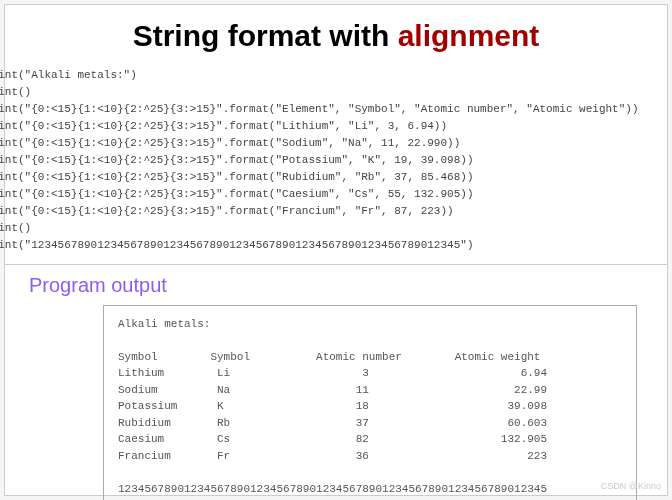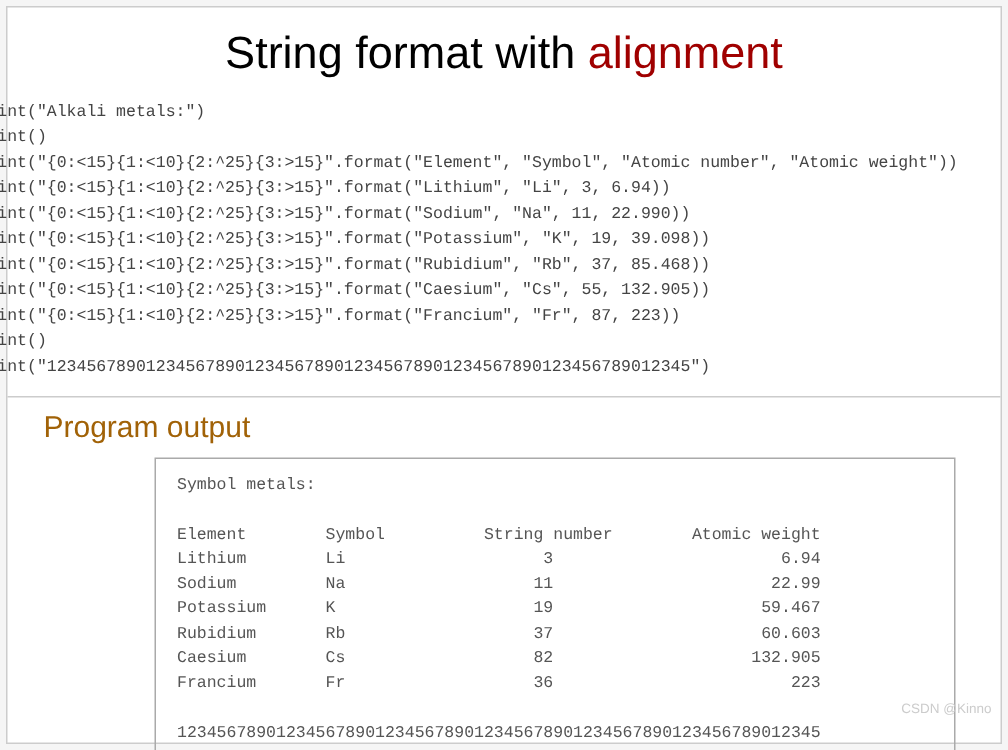--- a/index.html
+++ b/index.html
@@ -1,24 +1,24 @@
 <!DOCTYPE html>
 <html><head>
   <meta charset="utf-8">
   <style>
     * { margin: 0; padding: 0; box-sizing: border-box; }
     body { width: 672px; height: 500px; background: #f5f5f5; font-family: Arial, sans-serif; overflow: hidden; }
     .slide { background: #fff; border: 1px solid #ccc; margin: 4px; height: 492px; position: relative; }
-    .title { font-size: 30px; font-weight: normal; text-align: center; padding: 14px 0 10px 0; }
+    .title { font-size: 30px; font-weight: bold; text-align: center; padding: 14px 0 10px 0; }
     .title .accent { color: #a00000; }
     .code-block { font-family: "Courier New", monospace; font-size: 11px; line-height: 1.55; color: #444; padding: 4px 0 8px 0; white-space: pre; overflow: hidden; margin-left: -20px; }
     .divider { border-top: 1px solid #ccc; margin: 1px 0 6px 0; }
-    .subheading { font-size: 20px; color: #a16207; padding: 3px 0 8px 24px; }
+    .subheading { font-size: 20px; color: #8b5cf6; padding: 3px 0 8px 24px; }
     .output-box { border: 1px solid #aaa; margin: 0 30px 0 98px; padding: 10px 14px 10px 14px; font-family: "Courier New", monospace; font-size: 11px; line-height: 1.5; color: #555; white-space: pre; }
-    .watermark { position: absolute; bottom: 18px; right: 6px; font-size: 9px; color: #ccc; }
+    .watermark { position: absolute; bottom: 4px; right: 6px; font-size: 9px; color: #ccc; }
   </style>
 </head>
 <body>
 
 <div class="slide">
   <div class="title">
     <span>String format with </span><span class="accent">alignment</span>
   </div>
 
   <div class="code-block"><span>print("Alkali metals:")</span>
@@ -30,26 +30,26 @@
 <span>print("{0:&lt;15}{1:&lt;10}{2:^25}{3:&gt;15}".format("Rubidium", "Rb", 37, 85.468))</span>
 <span>print("{0:&lt;15}{1:&lt;10}{2:^25}{3:&gt;15}".format("Caesium", "Cs", 55, 132.905))</span>
 <span>print("{0:&lt;15}{1:&lt;10}{2:^25}{3:&gt;15}".format("Francium", "Fr", 87, 223))</span>
 <span>print()</span>
 <span>print("12345678901234567890123456789012345678901234567890123456789012345")</span></div>
 
   <div class="divider"></div>
 
   <div class="subheading">Program output</div>
 
-  <div class="output-box"><span>Symbol metals:</span>
+  <div class="output-box"><span>Alkali metals:</span>
 <span></span>
-<span>Element        Symbol          String number        Atomic weight</span>
+<span>Symbol        Symbol          Atomic number        Atomic weight</span>
 <span>Lithium        Li                    3                       6.94</span>
 <span>Sodium         Na                   11                      22.99</span>
-<span>Potassium      K                    19                     59.467</span>
+<span>Potassium      K                    18                     39.098</span>
 <span>Rubidium       Rb                   37                     60.603</span>
 <span>Caesium        Cs                   82                    132.905</span>
 <span>Francium       Fr                   36                        223</span>
 <span></span>
 <span>12345678901234567890123456789012345678901234567890123456789012345</span></div>
 
   <div class="watermark">CSDN @Kinno</div>
 </div>
 
 </body></html>

